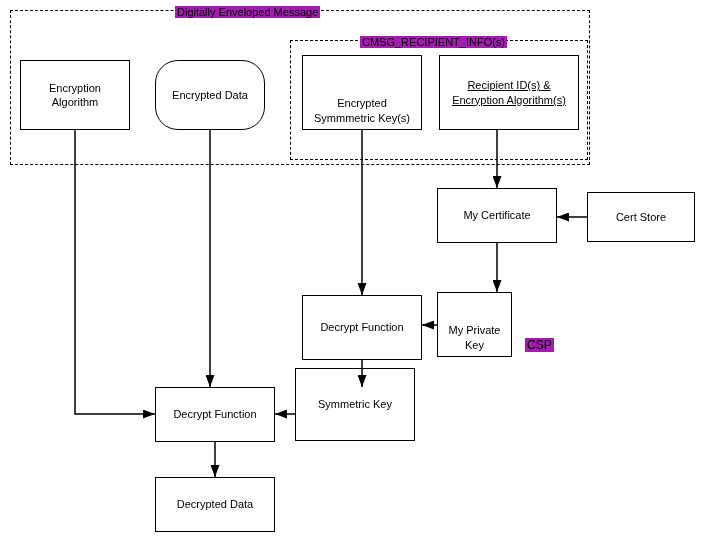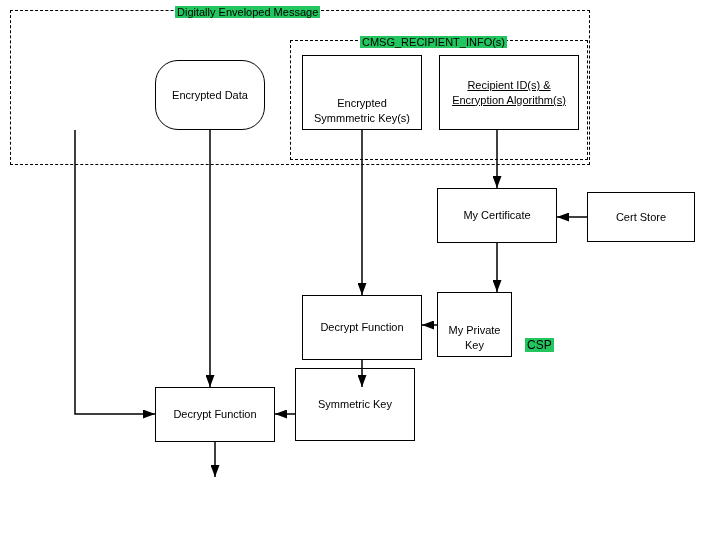--- a/index.html
+++ b/index.html
@@ -30,21 +30,21 @@
     }
     .dashed-box {
       position: absolute;
       border: 1.5px dashed #000;
       background: transparent;
     }
     .label {
       position: absolute;
       text-align: center;
       font-size: 11px;
-      background: #22c55e;
+      background: #a21caf;
       padding: 0 2px;
     }
     svg.arrows {
       position: absolute;
       top: 0;
       left: 0;
       width: 714px;
       height: 540px;
       pointer-events: none;
     }
@@ -53,20 +53,23 @@
 <body>
 
 <div class="diagram">
 
   <div class="dashed-box" style="left:10px; top:10px; width:580px; height:155px;"></div>
   <div class="label" style="left:175px; top:6px;">Digitally Enveloped Message</div>
 
   <div class="dashed-box" style="left:290px; top:40px; width:298px; height:120px;"></div>
   <div class="label" style="left:360px; top:36px;">CMSG_RECIPIENT_INFO(s)</div>
 
+  <div class="box" style="left:20px; top:60px; width:110px; height:70px;">
+    <span>Encryption Algorithm</span>
+  </div>
 
   <div class="box" style="left:155px; top:60px; width:110px; height:70px;border-radius:23px;">
     <span>Encrypted Data</span>
   </div>
 
   <div class="box" style="left:302px; top:55px; width:120px; height:75px;align-items:flex-end;">
     <span>Encrypted Symmmetric Key(s)</span>
   </div>
 
   <div class="box" style="left:439px; top:55px; width:140px; height:75px;text-decoration:underline;">
@@ -92,20 +95,23 @@
   </div>
 
   <div class="box" style="left:295px; top:368px; width:120px; height:73px;">
     <span>Symmetric Key</span>
   </div>
 
   <div class="box" style="left:155px; top:387px; width:120px; height:55px;">
     <span>Decrypt Function</span>
   </div>
 
+  <div class="box" style="left:155px; top:477px; width:120px; height:55px;">
+    <span>Decrypted Data</span>
+  </div>
 
   <svg class="arrows">
     <defs>
       <marker id="arrowhead" markerWidth="8" markerHeight="6" refX="8" refY="3" orient="auto">
         <polygon points="0 0, 8 3, 0 6" fill="#000"></polygon>
       </marker>
     </defs>
 
     <line x1="497" y1="130" x2="497" y2="188" stroke="#000" stroke-width="1.5" marker-end="url(#arrowhead)"></line>
 

